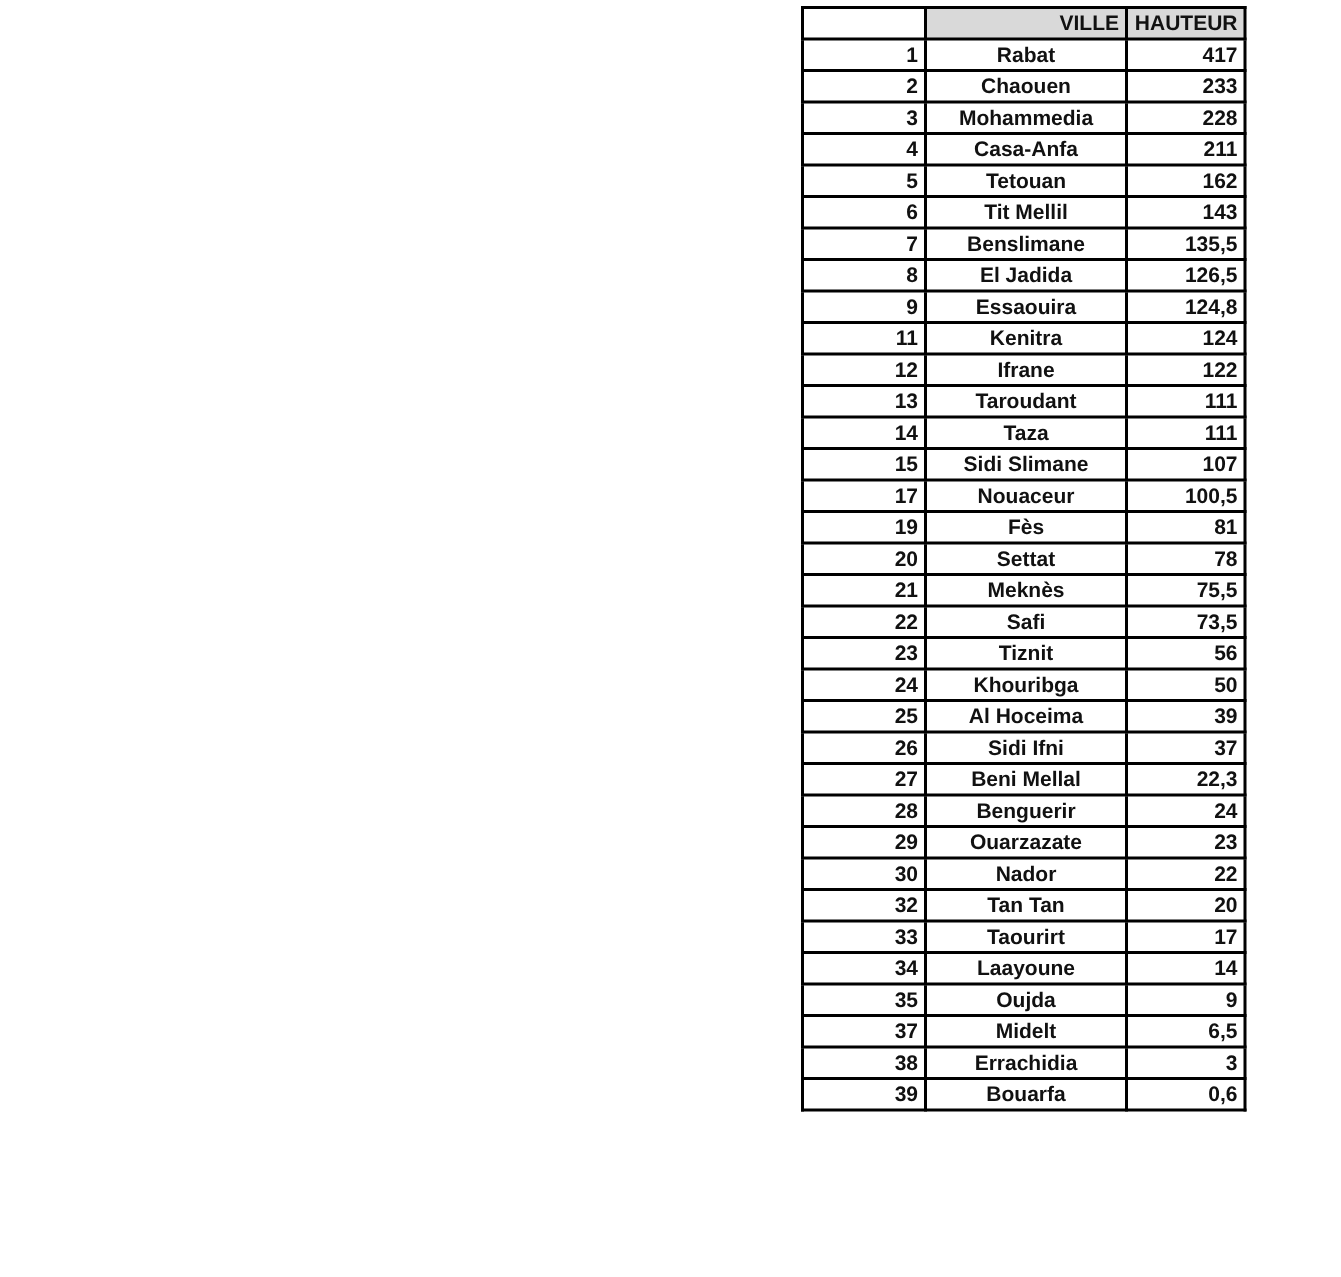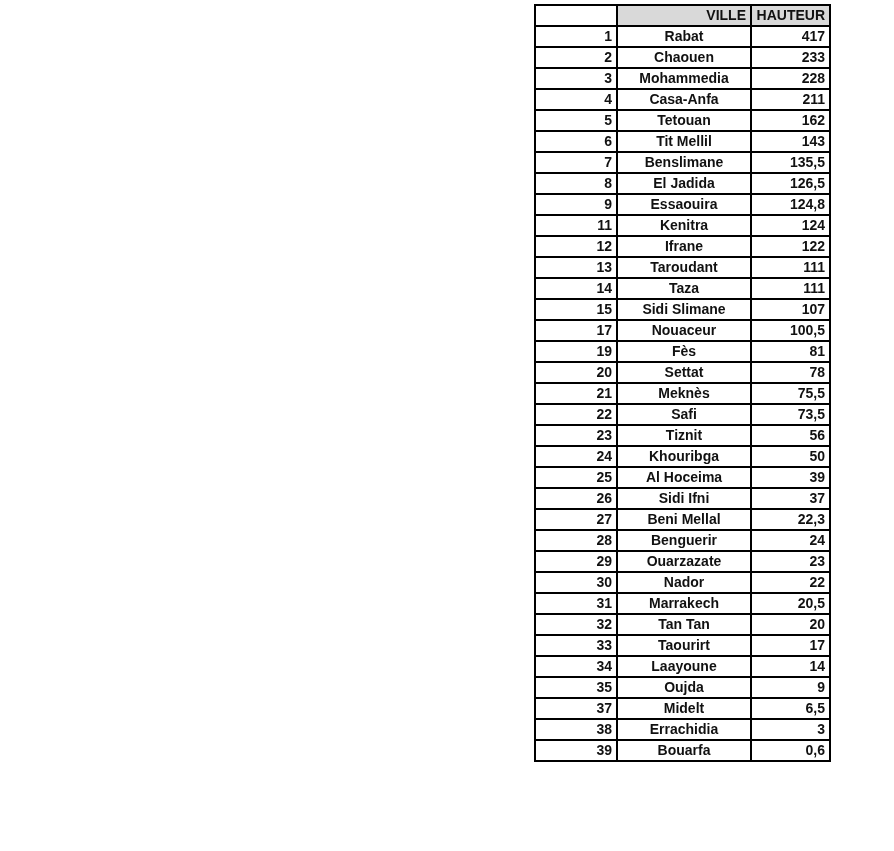--- a/index.html
+++ b/index.html
@@ -198,25 +198,20 @@
           <td class="num">29</td>
           <td class="ville">Ouarzazate</td>
           <td class="num">23</td>
         </tr>
         <tr>
           <td class="num">30</td>
           <td class="ville">Nador</td>
           <td class="num">22</td>
         </tr>
         <tr>
-          <td class="num">31</td>
-          <td class="ville">Marrakech</td>
-          <td class="num">20,5</td>
-        </tr>
-        <tr>
           <td class="num">32</td>
           <td class="ville">Tan Tan</td>
           <td class="num">20</td>
         </tr>
         <tr>
           <td class="num">33</td>
           <td class="ville">Taourirt</td>
           <td class="num">17</td>
         </tr>
         <tr>

